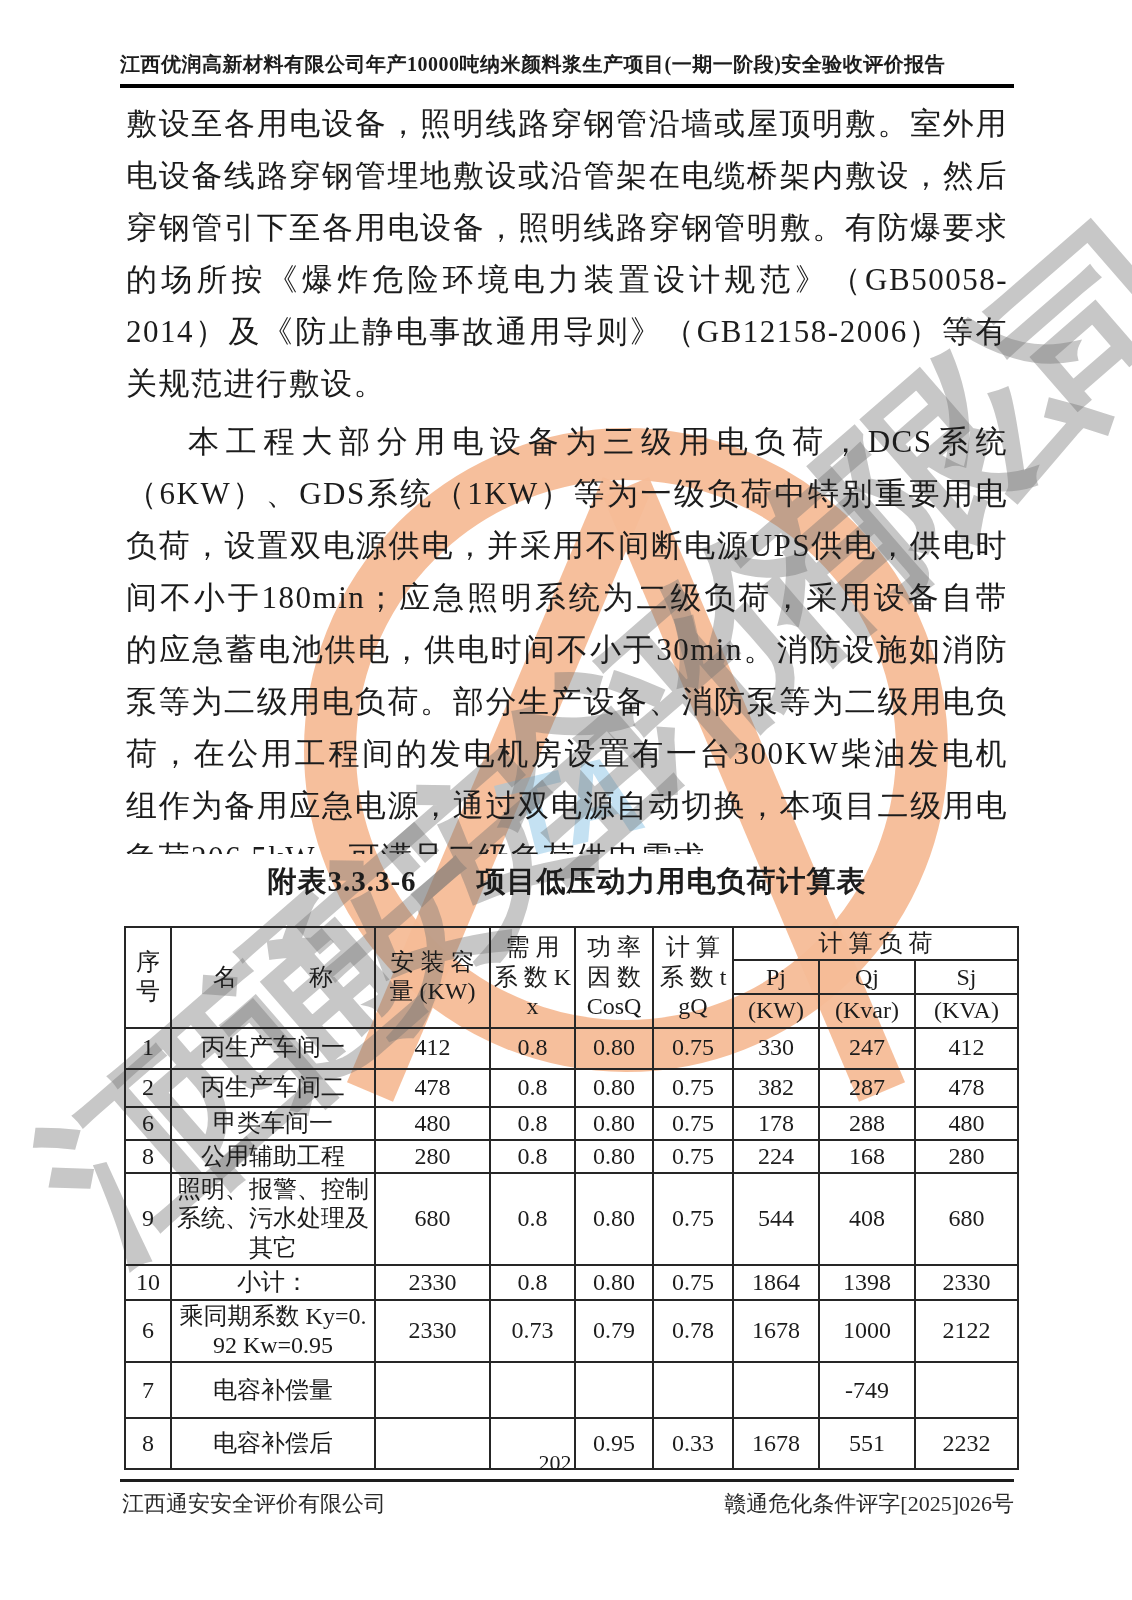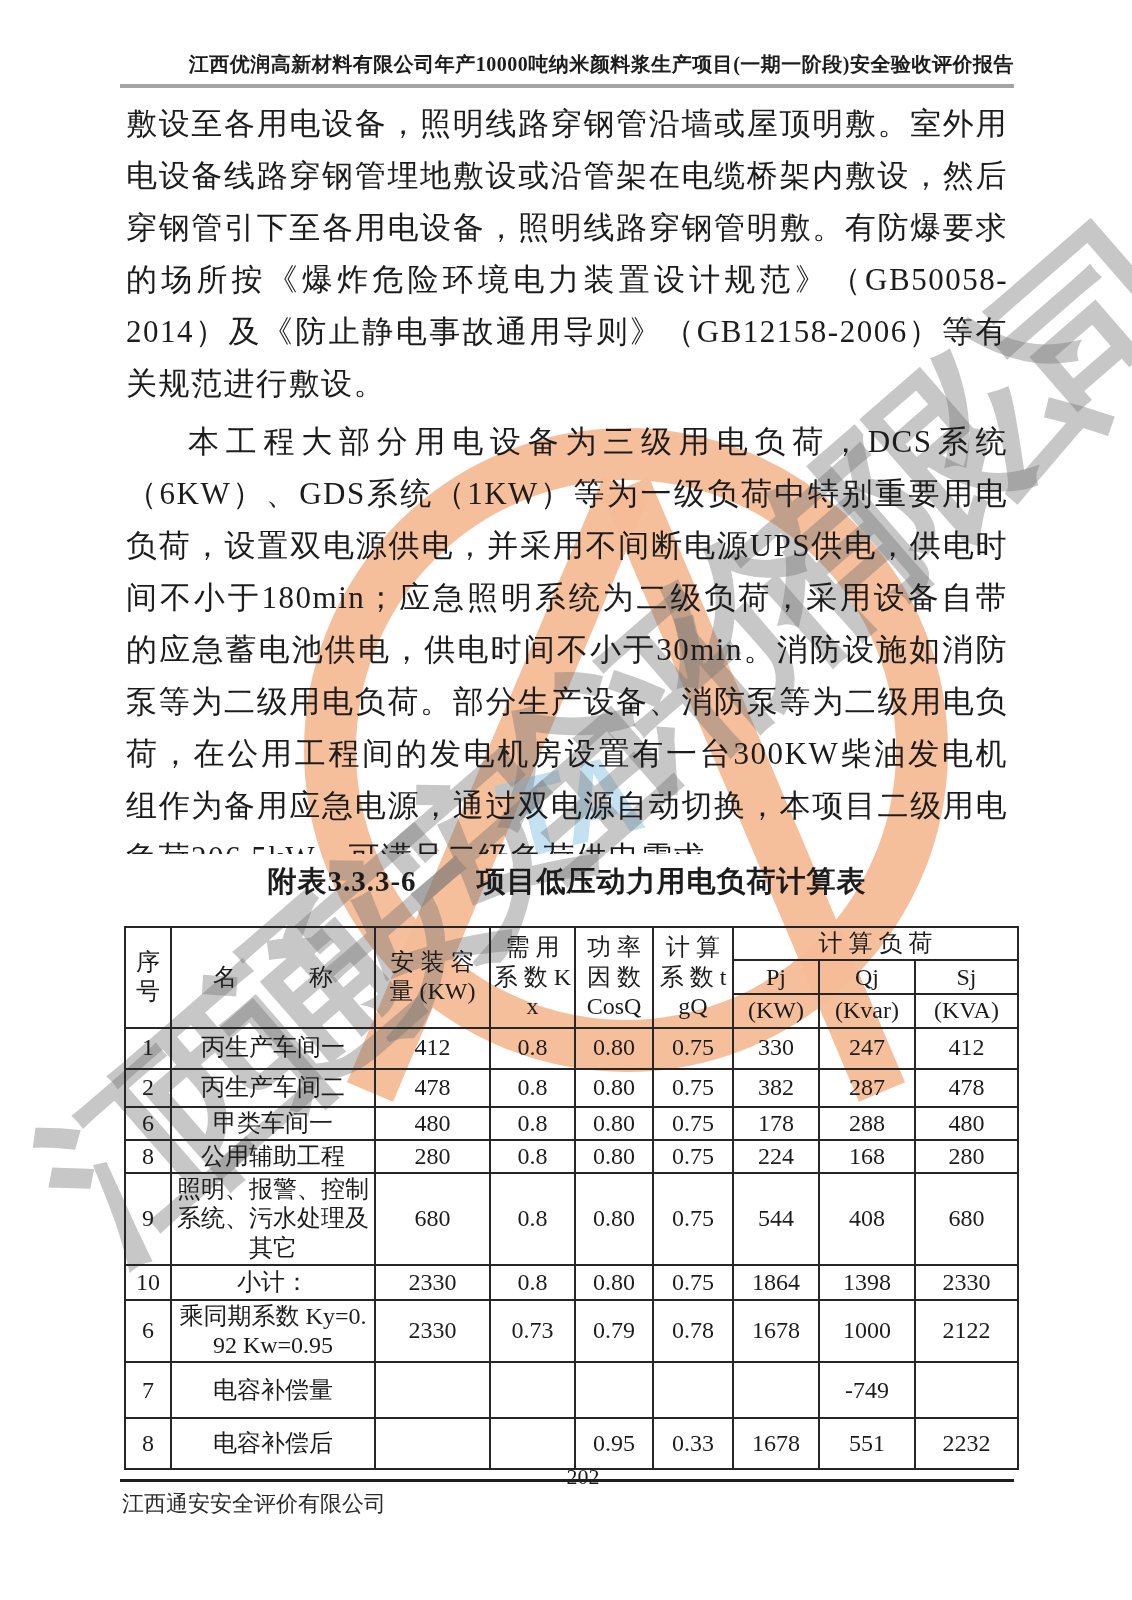--- a/index.html
+++ b/index.html
@@ -14,43 +14,43 @@
            transform:translate(-50%,-50%) rotate(-41deg);}
   .wm-red{position:absolute;left:383px;top:1028px;white-space:nowrap;
           font-family:"Liberation Sans","DejaVu Sans",sans-serif;font-weight:bold;
           font-size:104px;letter-spacing:-4px;color:rgba(225,95,95,0.50);}
   .wm-blue{position:absolute;left:500px;top:742px;white-space:nowrap;
            font-family:"Liberation Sans","DejaVu Sans",sans-serif;font-weight:bold;
            font-size:112px;color:rgba(148,200,232,0.55);transform:rotate(-14deg);}
   
   .content{position:absolute;inset:0;z-index:5;}
   .hdr{position:absolute;left:120px;width:894px;top:0;height:84px;
-       display:flex;align-items:flex-end;justify-content:flex-end;
-       border-bottom:4px solid #a3a3a3;}
+       display:flex;align-items:flex-end;justify-content:flex-start;
+       border-bottom:4px solid #000000;}
   .hdr span{font-size:20px;font-weight:bold;letter-spacing:0.5px;padding-bottom:6px;}
   .body-text{position:absolute;left:120px;top:92px;width:894px;height:762px;overflow:hidden;
              font-size:31px;line-height:52px;text-align:justify;letter-spacing:1.5px;}
   .body-text p{margin:6px;}
   .body-text p.ind{text-indent:2em;}
   .tbl-title{position:absolute;left:120px;top:862px;width:894px;text-align:center;
              font-size:29px;font-weight:bold;letter-spacing:1px;}
   table.calc{position:absolute;left:124px;top:926px;border-collapse:collapse;
              table-layout:fixed;width:893px;background:transparent;}
   table.calc th,table.calc td{border:2px solid #262626;text-align:center;vertical-align:middle;
              padding:1px 2px;font-weight:normal;word-break:break-all;line-height:1.22;}
   table.calc th{font-size:24px;}
   table.calc td{font-size:24px;}
   td.name{font-size:23px;}
   tbody tr:nth-child(1){height:41px;} tbody tr:nth-child(2){height:38px;}
   tbody tr:nth-child(3){height:28px;} tbody tr:nth-child(4){height:31px;}
   tbody tr:nth-child(5){height:71px;} tbody tr:nth-child(6){height:35px;margin-top:48px;}
   tbody tr:nth-child(7){height:51px;} tbody tr:nth-child(8){height:56px;}
   tbody tr:nth-child(9){height:51px;}
   thead tr.h1{height:28px;} thead tr.h2{height:34px;} thead tr.h3{height:30px;}
-  .pageno{position:absolute;left:136px;top:1450px;width:894px;text-align:center;font-size:22px;margin-top:14px;}
+  .pageno{position:absolute;left:108px;top:1450px;width:894px;text-align:center;font-size:22px;}
   .f-rule{position:absolute;left:120px;top:1479px;width:894px;height:3px;background:#1d1d1d;}
   .f-left{position:absolute;left:122px;top:1489px;font-size:22px;color:#2a2a2a;}
   .f-right{position:absolute;right:118px;top:1489px;font-size:22px;color:#2a2a2a;}
 </style>
 </head>
 <body>
 
 <div class="page">
 
   <div class="wm-layer">
@@ -209,15 +209,16 @@
             <td>1678</td>
             <td>551</td>
             <td>2232</td>
           </tr>
         </tbody>
     </table>
 
     <div class="pageno">202</div>
     <div class="f-rule"></div>
     <div class="f-left">江西通安安全评价有限公司</div>
+    <div class="f-right">赣通危化条件评字[2025]026号</div>
 
   </div>
 </div>
 
 </body></html>

